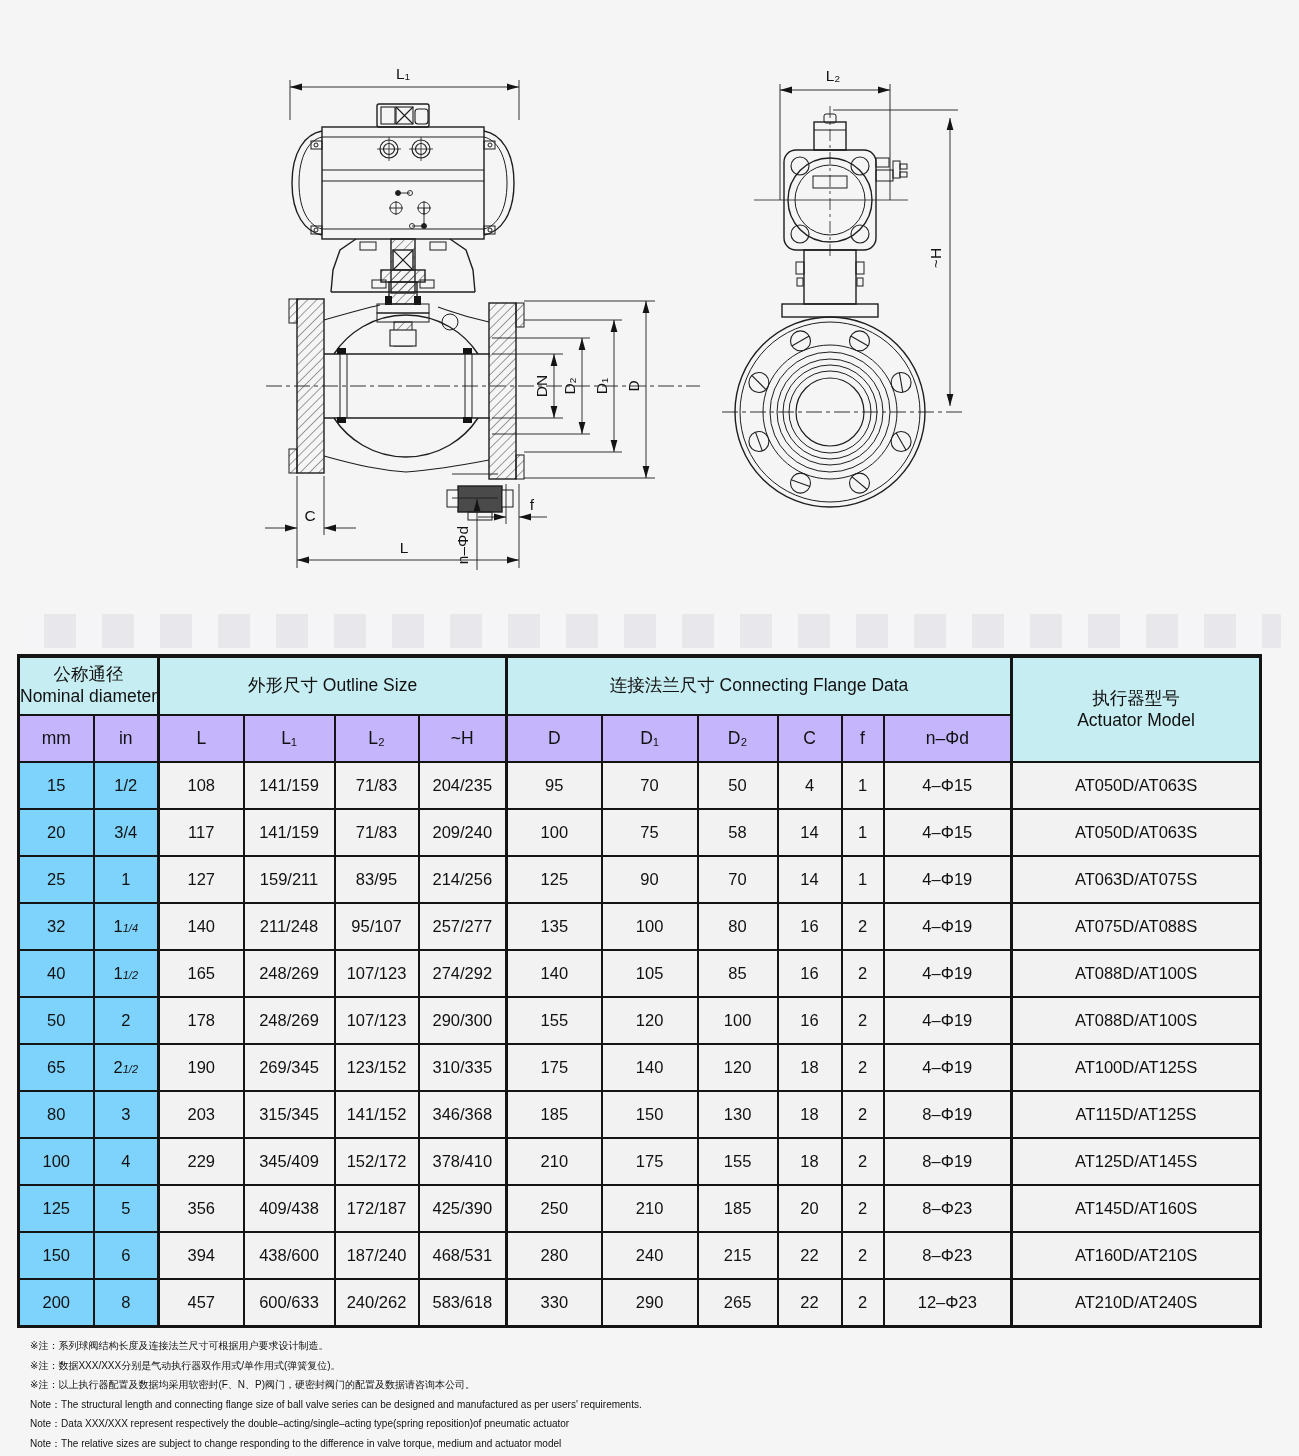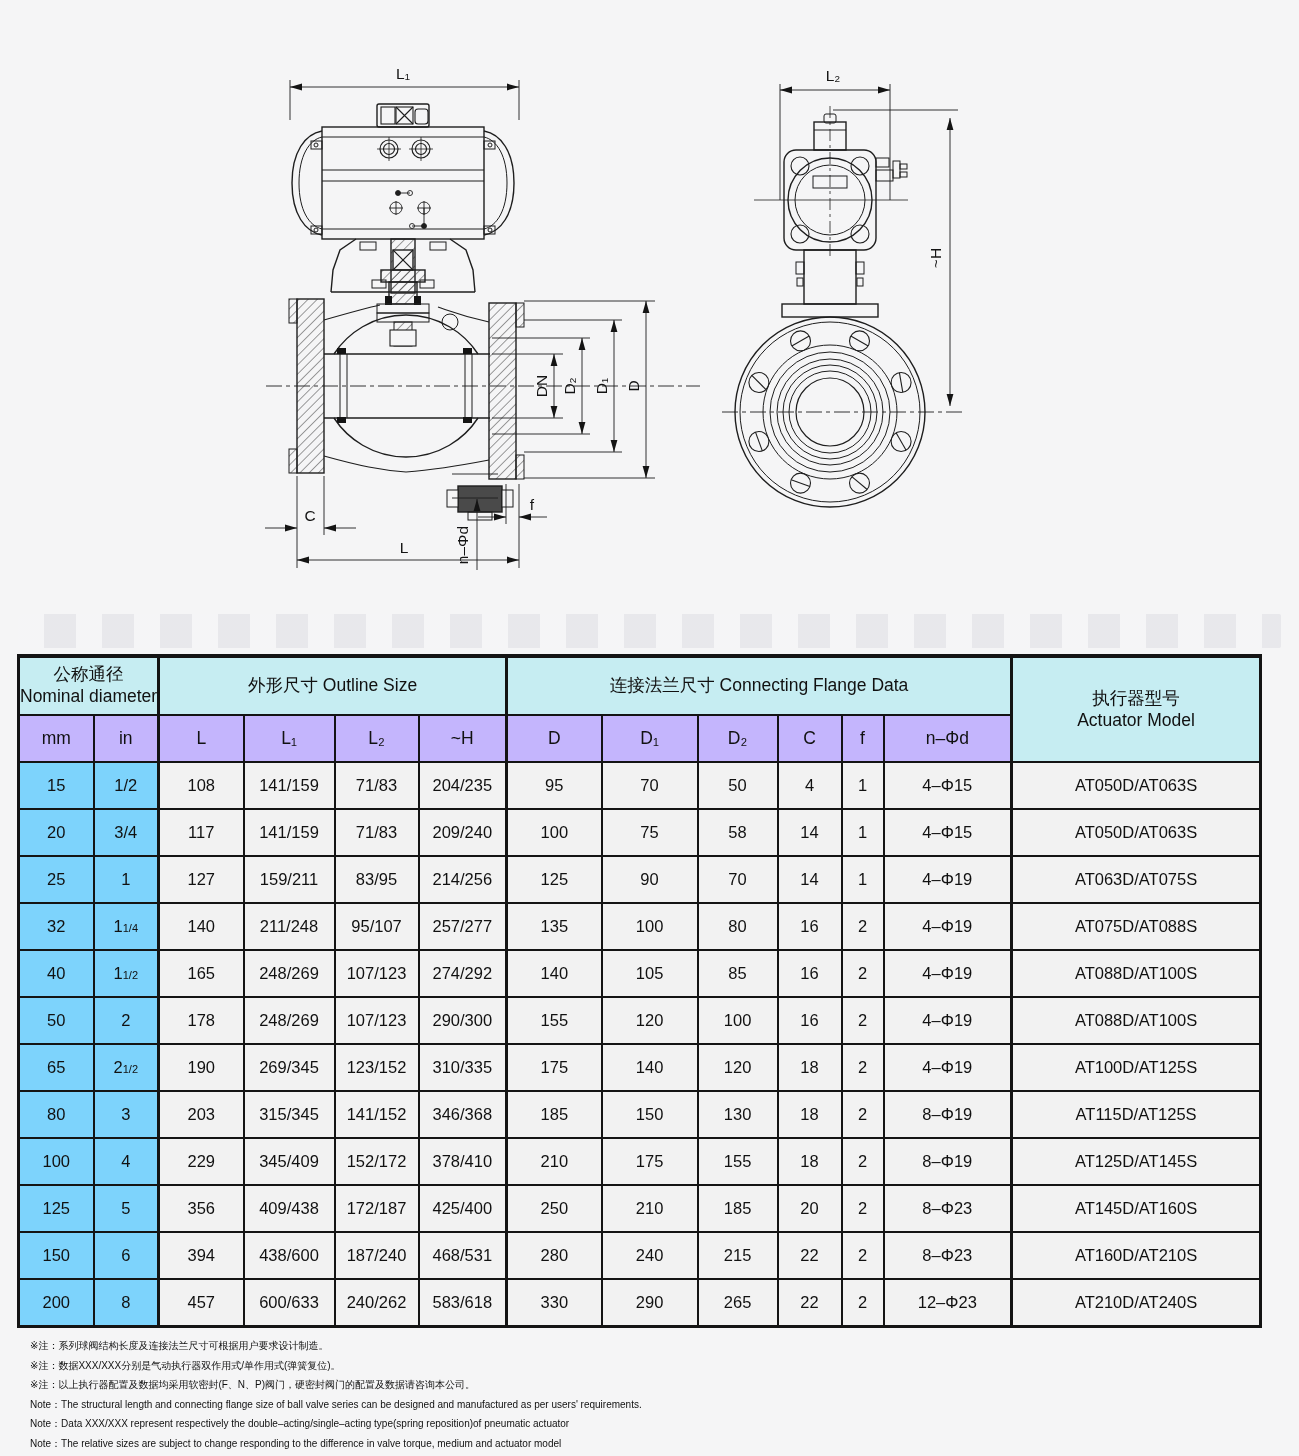--- a/index.html
+++ b/index.html
@@ -25,21 +25,21 @@
   table.dim th, table.dim td{
     border:2px solid #141414;text-align:center;vertical-align:middle;
     padding:0;overflow:hidden;white-space:nowrap;
   }
   table.dim{border:3px solid #141414;border-top-width:4px;margin-left:17px;}
   th.gh{background:#c6edf2;font-size:17.5px;font-weight:normal;height:56px;line-height:1.25;}
   th.sh{background:#c4b5fd;font-size:17.5px;font-weight:normal;height:45px;}
   td{background:#f2f2f2;font-size:16.5px;height:45px;}
   td.cy{background:#7dd3fc;}
   .tl{border-left-width:3px !important;}
-  .frac{font-size:11px;letter-spacing:0;}
+  .frac{font-size:11px;letter-spacing:0;font-style:italic;}
   .notes{margin:8px 0 0 30px;}
   .nz{font-size:10px;line-height:19.5px;}
   .ne{font-size:10px;line-height:19.5px;}
 </style>
 </head>
 <body>
 
 <div class="page">
 
   <div class="drawing">
@@ -468,21 +468,21 @@
           <td class="">2</td>
           <td class="">8–Φ19</td>
           <td class="tl">AT125D/AT145S</td>
         </tr>
         <tr>
           <td class="cy">125</td>
           <td class="cy">5</td>
           <td class="tl">356</td>
           <td class="">409/438</td>
           <td class="">172/187</td>
-          <td class="">425/400</td>
+          <td class="">425/390</td>
           <td class="tl">250</td>
           <td class="">210</td>
           <td class="">185</td>
           <td class="">20</td>
           <td class="">2</td>
           <td class="">8–Φ23</td>
           <td class="tl">AT145D/AT160S</td>
         </tr>
         <tr>
           <td class="cy">150</td>

